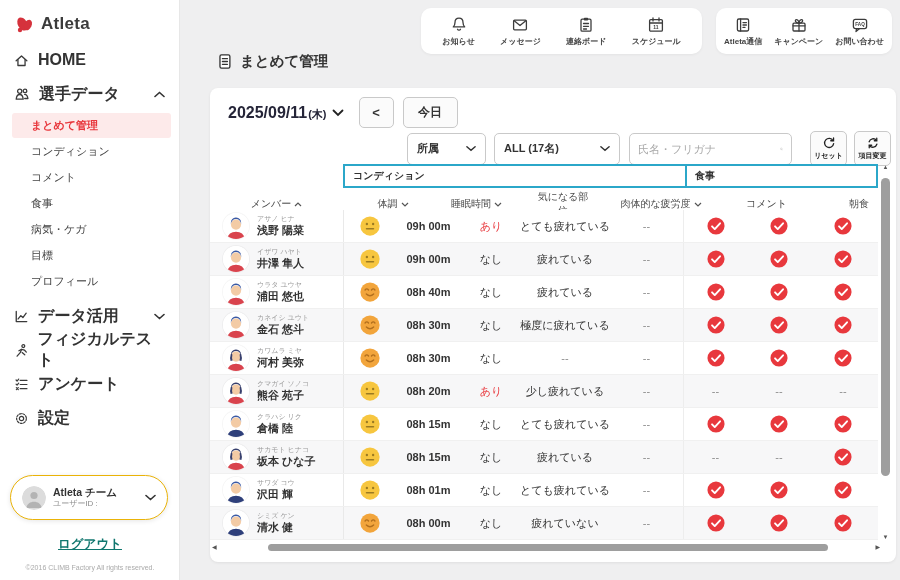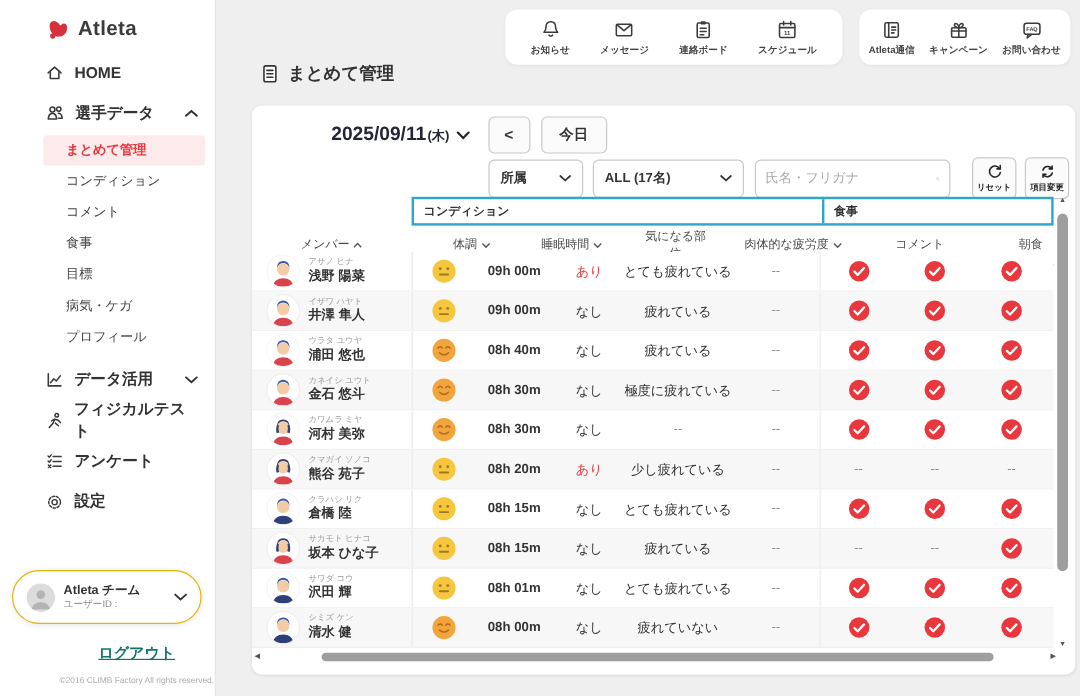--- a/index.html
+++ b/index.html
@@ -5,25 +5,25 @@
   * { margin:0; padding:0; box-sizing:border-box; }
   html,body { width:900px; height:580px; }
   body {
     font-family:"Liberation Sans","DejaVu Sans",sans-serif;
     background:#efeff0; color:#333; position:relative; overflow:hidden;
   }
   svg { display:block; }
 
   
   .sidebar { position:absolute; left:0; top:0; width:180px; height:580px;
-    background:#fff; border-right:1px solid #e7e7e7; z-index:5;padding-left:24px; }
+    background:#fff; border-right:1px solid #e7e7e7; z-index:5; }
   .logo { display:flex; align-items:center; gap:5px; padding:13px 14px 8px; }
   .logo-text { font-size:17px; font-weight:bold; color:#3b3b3b; letter-spacing:.3px; }
   .nav-item { display:flex; align-items:center; gap:9px; padding:0 14px; height:34px;
-    font-size:13px; font-weight:bold; color:#333; cursor:pointer; }
+    font-size:16px; font-weight:bold; color:#333; cursor:pointer; }
   .nav-item .chev { margin-left:auto; }
   .subnav { padding:2px 0 4px; }
   .sub-item { font-size:11px; color:#444; height:25px; line-height:25px;
     padding-left:19px; margin:0 8px 1px 12px; border-radius:3px; cursor:pointer; }
   .sub-item.active { background:#fdeaea; color:#e8383d; font-weight:bold; }
   .user-pill { position:absolute; left:10px; bottom:60px; width:158px; height:45px;
     background:#fff; border:1px solid #eab308; border-radius:24px;
     box-shadow:0 1px 5px rgba(0,0,0,.10); display:flex; align-items:center; gap:7px;
     padding:0 11px; cursor:pointer; }
   .user-avatar { width:24px; height:24px; border-radius:50%; overflow:hidden; flex:none; }
@@ -47,21 +47,21 @@
   
   .page-title { position:absolute; left:216px; top:52px; display:flex; align-items:center;
     gap:7px; font-size:14.5px; font-weight:bold; color:#333; }
 
   
   .card { position:absolute; left:210px; top:88px; width:686px; height:474px;
     background:#fff; border-radius:8px; box-shadow:0 1px 3px rgba(0,0,0,.07); }
 
   .date-row { position:absolute; left:18px; top:9px; display:flex; align-items:center; }
   .date-text { font-size:16px; font-weight:bold; color:#252538; cursor:pointer;
-    display:flex; align-items:baseline; gap:1px;margin-left:48px; }
+    display:flex; align-items:baseline; gap:1px; }
   .date-wd { font-size:11px; }
   .date-text .chev { align-self:center; margin-left:4px; }
   .btn { border:1px solid #c9c9c9; background:#fbfbfb; border-radius:5px; color:#333;
     display:flex; align-items:center; justify-content:center; cursor:pointer; }
   .prev-btn { width:35px; height:31px; margin-left:15px; font-size:13px; font-weight:bold; }
   .today-btn { width:55px; height:31px; margin-left:9px; font-size:12px; font-weight:bold; }
 
   .filter-row { position:absolute; left:197px; top:43px; display:flex; align-items:center; }
   .select { height:32px; border:1px solid #c9c9c9; border-radius:5px; background:#fff;
     display:flex; align-items:center; justify-content:space-between; padding:0 9px;
@@ -158,22 +158,22 @@
           <path d="M1 5.5 L5.5 1.5 L10 5.5"></path>
         </svg>
     </span>
   </div>
 
   <div class="subnav" id="player-submenu">
       <div class="sub-item active">まとめて管理</div>
       <div class="sub-item">コンディション</div>
       <div class="sub-item">コメント</div>
       <div class="sub-item">食事</div>
+      <div class="sub-item">病気・ケガ</div>
       <div class="sub-item">目標</div>
-      <div class="sub-item">病気・ケガ</div>
       <div class="sub-item">プロフィール</div>
     </div>
 
   <div class="nav-item">
     <svg width="15" height="15" viewBox="0 0 16 16" fill="none" stroke="#3a3a3a" stroke-width="1.4" stroke-linecap="round" stroke-linejoin="round">
       <path d="M2.4 2.6 V13.4 H13.6"></path>
         <path d="M4.4 10.6 L7.3 7.1 l2.2 2 L13 4.5"></path>
     </svg>
     <span>データ活用</span>
     <span class="chev">

